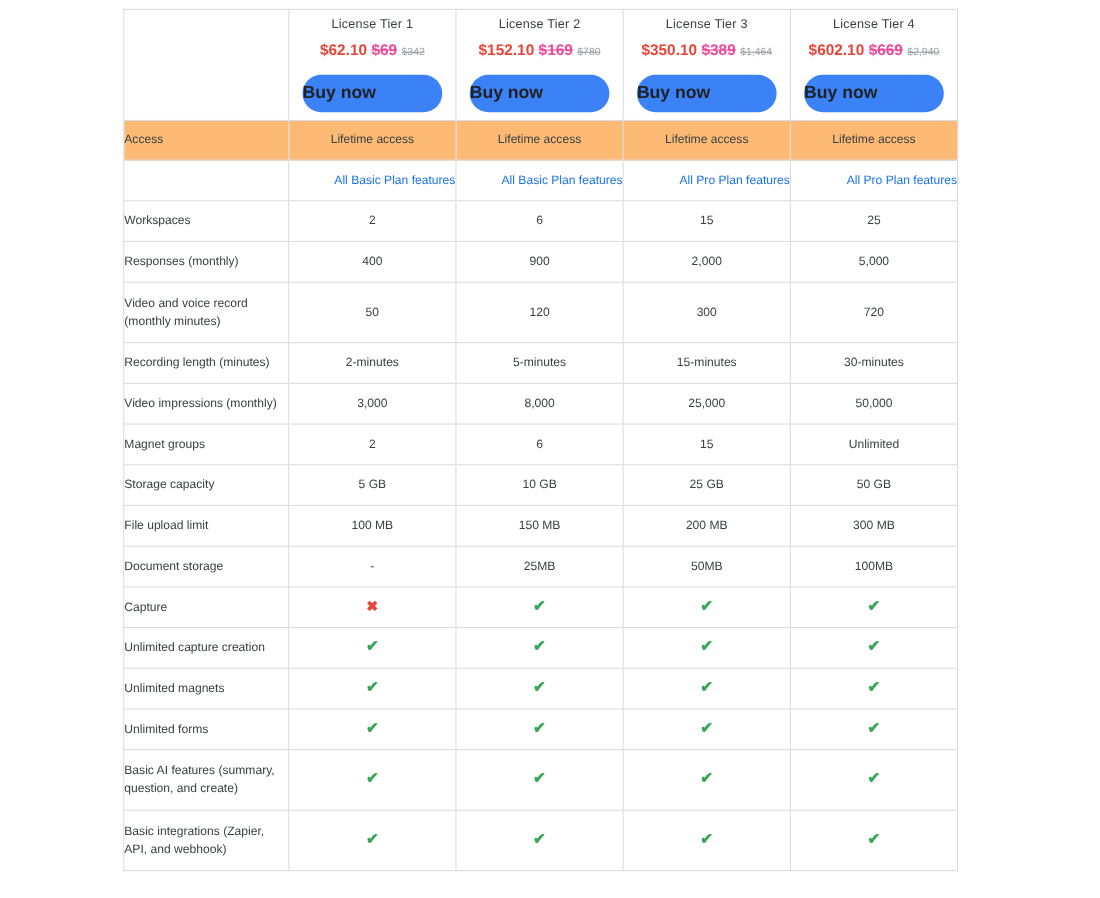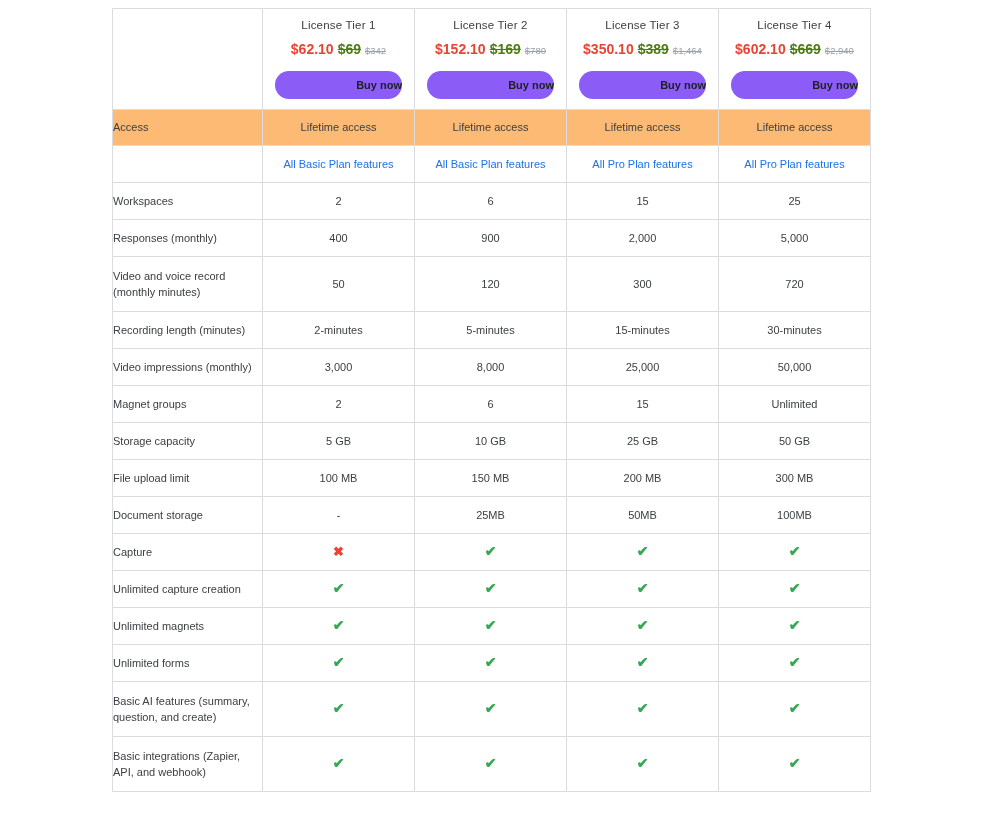--- a/index.html
+++ b/index.html
@@ -54,43 +54,43 @@
   .price-line {
     white-space: nowrap;
     margin-bottom: 13px;
   }
   .price-now {
     color: #ea4335;
     font-size: 14px;
     font-weight: bold;
   }
   .price-was {
-    color: #4d7c0f;
+    color: #ec4899;
     font-size: 14px;
     font-weight: bold;
     text-decoration: line-through;
     margin-left: 4px;
   }
   .price-orig {
     color: #9aa0a6;
     font-size: 9.5px;
     text-decoration: line-through;
     margin-left: 4px;
   }
   .buy-btn {
     display: inline-block;
-    background: #8b5cf6;
+    background: #3b82f6;
     color: #202124;
-    font-size: 11px;
+    font-size: 16px;
     font-weight: bold;
     border: none;
     border-radius: 18px;
     padding: 8px 0;
     width: 127px;
-    text-align: right;
+    text-align: left;
     cursor: pointer;
     font-family: "Liberation Sans", sans-serif;
   }
 
   
   .access-row td {
     background: #fdba74;
     height: 35px;
   }
   .row-label {
@@ -102,21 +102,21 @@
   .cell-val {
     font-size: 11px;
     color: #3c4043;
     text-align: center;
     padding: 9px 6px;
     line-height: 1.5;
   }
   .link-val {
     font-size: 11px;
     color: #1a73e8;
-    text-align: center;
+    text-align: right;
     padding: 9px 6px;
   }
   .std-row td { height: 36px; }
   .tall-row td { height: 54px; }
   .check {
     color: #34a853;
     font-size: 14px;
     line-height: 1;
     font-weight: bold;
   }

